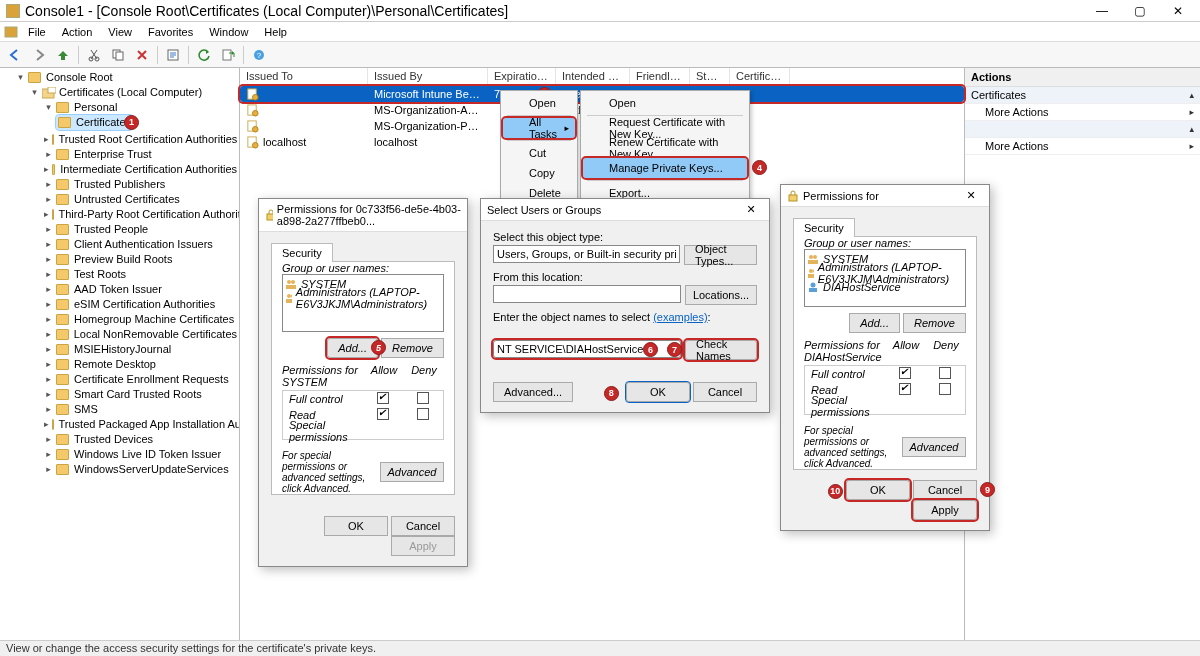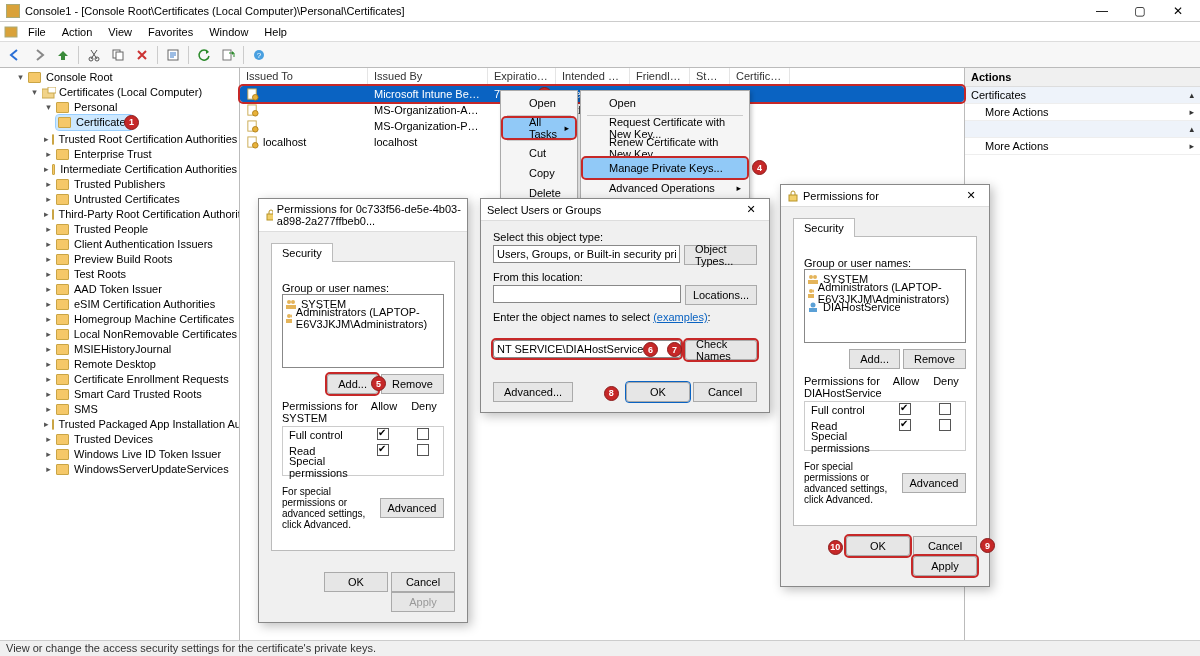--- a/index.html
+++ b/index.html
@@ -17,21 +17,21 @@
   
   .titlebar {
     height: 22px;
     display: flex;
     align-items: center;
     padding: 0 4px 0 6px;
     border-bottom: 1px solid #ccc;
     background: #fff;
   }
   .titlebar .ico { width: 14px; height: 14px; margin-right: 5px; display:inline-block; background:#d9a23a; border:1px solid #aa7; }
-  .titlebar .title { flex: 1; font-size: 11px; }
+  .titlebar .title { flex: 1; font-size: 14px; }
   .winbtns { display:flex; gap:2px; }
   .winbtn { width: 36px; height:20px; display:flex; align-items:center; justify-content:center; font-size:12px; cursor:pointer; }
   
   .menubar {
     height: 20px;
     display:flex;
     align-items:center;
     padding: 0 2px;
     border-bottom: 1px solid #ddd;
     font-size:11px;
@@ -106,22 +106,22 @@
     box-shadow: 3px 3px 10px rgba(0,0,0,.25);
     z-index:20;
   }
   .dialog .dtitle {
     display:flex; align-items:center; justify-content:space-between;
     padding:4px 6px; font-size:11px; background:#fff; border-bottom:1px solid #ddd;
   }
   .dialog .dclose { width:24px; text-align:center; cursor:pointer; }
   .dialog .dbody { padding:10px 12px; }
   .dialog .tab { display:inline-block; padding:3px 10px; background:#fff; border:1px solid #bbb; border-bottom:none; font-size:11px; position:relative; top:1px; }
-  .dialog .panel { background:#fff; border:1px solid #bbb; padding:20px 10px; }
-  .listbox { border:1px solid #888; background:#fff; height:74px; overflow:auto; font-size:11px; padding:2px; }
+  .dialog .panel { background:#fff; border:1px solid #bbb; padding:0 10px;font-style:italic; }
+  .listbox { border:1px solid #888; background:#fff; height:58px; overflow:auto; font-size:11px; padding:2px; }
   .listbox .lbrow { display:flex; align-items:center; gap:4px; height:14px; }
   .userico { display:inline-block; }
   .btn {
     display:inline-flex; align-items:center; justify-content:center;
     min-width:64px; height:20px; padding:0 10px;
     background:#e6e6e6; border:1px solid #aaa; font-size:11px; cursor:pointer;
   }
   .btn.mini { min-width:50px; }
   .btn.default { outline:1px solid #0a63c2; }
   .permgrid { width:100%; font-size:11px; }
@@ -516,21 +516,20 @@
 
     <div class="ctxmenu" style="left:340px; top:22px; width:170px;">
       <div class="mrow">Open</div>
       <div class="msep"></div>
       <div class="mrow">Request Certificate with New Key...</div>
       <div class="mrow">Renew Certificate with New Key...</div>
       <div style="position:relative;">
         <div class="mrow hi redcallout">Manage Private Keys...</div>
         <span class="circlebadge" style="position:absolute; right:-20px; top:2px;">4</span>
       </div>
-      <div class="mrow sub">Advanced Operations</div>
       <div class="msep"></div>
       <div class="mrow">Export...</div>
     </div>
 
     <div class="dialog" style="left:18px; top:130px; width:210px;">
       <div class="dtitle">
         <span style="display:flex; align-items:center; gap:4px;">
           <svg width="12" height="12">
               <rect x="2" y="5" width="8" height="6" fill="#f2d06b" stroke="#b89427"></rect>
               <path d="M4 5 V3 a2 2 0 0 1 4 0 V5" fill="none" stroke="#b89427"></path>

